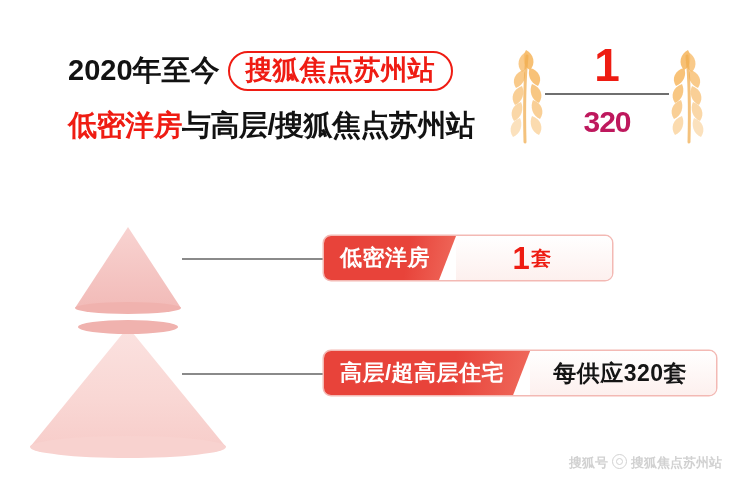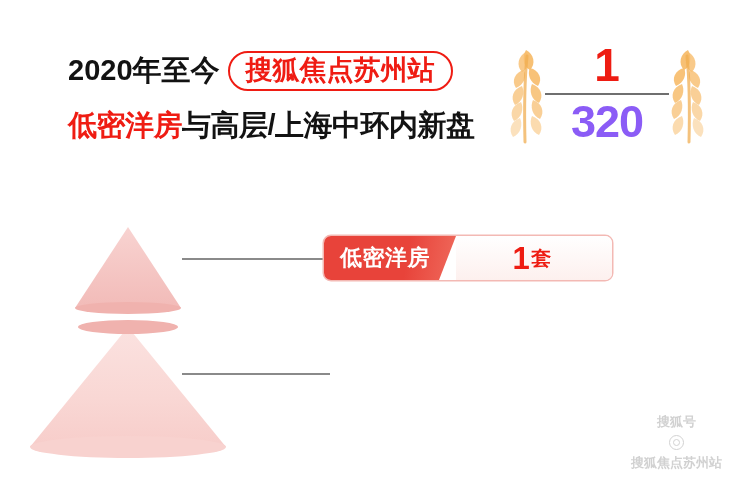--- a/index.html
+++ b/index.html
@@ -95,23 +95,23 @@
     line-height: 50px;
     height: 50px;
   }
   .frac-bar {
     height: 2px;
     background: #6f6f6f;
     margin: 3px auto 1px auto;
     width: 124px;
   }
   .frac-den {
-    font-size: 45px;
-    font-weight: bold;
-    color: #8b5cf6;
+    font-size: 30px;
+    font-weight: bold;
+    color: #be185d;
     line-height: 52px;
     letter-spacing: -1px;
   }
 
   
   .pyramid {
     position: absolute;
     left: 8px;
     top: 205px;
     width: 320px;
@@ -194,28 +194,26 @@
     font-weight: bold;
     margin-left: 1px;
   }
 
   
   .watermark {
     position: absolute;
     right: 18px;
     bottom: 14px;
     display: flex;
-    align-items: center;
     gap: 4px;
     color: #c9c9c9;
     font-size: 13px;
     font-weight: bold;
     opacity: 0.85;
     white-space: nowrap;
-    flex-direction: column;
   }
   .wm-at {
     display: inline-block;
     width: 13px;
     height: 13px;
     border: 1.5px solid #c9c9c9;
     border-radius: 50%;
     position: relative;
   }
   .wm-at::after {
@@ -233,21 +231,21 @@
 <body>
 
 <div id="canvas">
 
   <div class="header">
     <div class="hdr-line1">
       <span class="hdr-year">2020年至今</span>
       <span class="hdr-pill">搜狐焦点苏州站</span>
     </div>
     <div class="hdr-line2">
-      <span class="hdr-red">低密洋房</span><span class="hdr-black">与高层/上海中环内新盘</span>
+      <span class="hdr-red">低密洋房</span><span class="hdr-black">与高层/搜狐焦点苏州站</span>
     </div>
   </div>
 
   <div class="ratio-block">
 
     <svg class="wheat wheat-left" viewBox="0 0 56 112">
       <g fill="#f7bd6d">
         <path d="M30 8 C38 12 40 22 34 28 C27 25 26 14 30 8 Z" opacity="0.95"></path>
         <path d="M30 10 C22 14 20 24 26 30 C33 27 34 16 30 10 Z" opacity="0.8"></path>
         <path d="M34 26 C43 28 47 37 42 44 C34 41 31 32 34 26 Z" opacity="0.92"></path>
@@ -314,20 +312,24 @@
   <div class="connector connector-2"></div>
 
   <div class="callout callout-1">
     <div class="callout-left">低密洋房</div>
     <div class="callout-right">
         <span class="big-red">1</span>
         <span class="small-red">套</span>
     </div>
   </div>
 
+  <div class="callout callout-2">
+    <div class="callout-left">高层/超高层住宅</div>
+    <div class="callout-right">每供应320套</div>
+  </div>
 
   <div class="watermark">
     <span>搜狐号</span>
     <span class="wm-at"></span>
     <span>搜狐焦点苏州站</span>
   </div>
 
 </div>
 
 </body></html>

